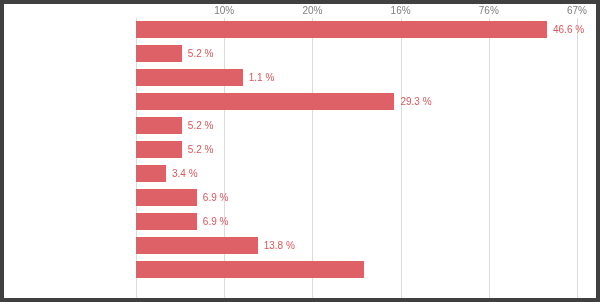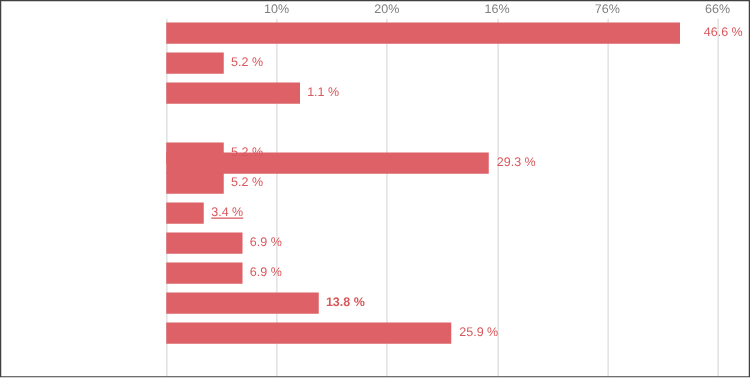--- a/index.html
+++ b/index.html
@@ -9,21 +9,21 @@
   }
   body {
     font-family: "Liberation Sans", "DejaVu Sans", sans-serif;
   }
   #chart-root {
     position: relative;
     width: 600px;
     height: 302px;
     box-sizing: border-box;
     background: #ffffff;
-    border: 1px solid #404040;
+    border: 4px solid #404040;
     overflow: hidden;
   }
 
   
   .plot-area {
     position: absolute;
     left: 132px;
     top: 14px;
     width: 441px;   
     height: 286px;
@@ -94,62 +94,61 @@
       <div class="gridline" style="left: 308.4px; top: 14px; height: 286px;"></div>
       <div class="gridline" style="left: 396.6px; top: 14px; height: 286px;"></div>
       <div class="gridline" style="left: 484.8px; top: 14px; height: 286px;"></div>
       <div class="gridline" style="left: 573px; top: 14px; height: 286px;"></div>
     </div>
   <div id="xticks">
       <div class="xtick-label" style="left: 220.2px;">10%</div>
       <div class="xtick-label" style="left: 308.4px; text-align: right;">20%</div>
       <div class="xtick-label" style="left: 396.6px;">16%</div>
       <div class="xtick-label" style="left: 484.8px;">76%</div>
-      <div class="xtick-label" style="left: 573px;">66%</div>
+      <div class="xtick-label" style="left: 573px;">67%</div>
     </div>
   <div class="plot-area" id="plot-area">
       <div class="row" style="top: 0px;">
         <div class="bar" title="ヘアサロン(美容院など)へ行った 46.6 %" style="width: 411.012px; background: rgb(221, 97, 102);"></div>
-        <div class="val-label" style="left: 411.012px; color: rgb(217, 88, 92); margin-left: 13px;">46.6 %</div>
+        <div class="val-label" style="left: 411.012px; color: rgb(217, 88, 92);">46.6 %</div>
       </div>
       <div class="row" style="top: 24px;">
         <div class="bar" title="エステへ行った 5.2 %" style="width: 45.864px; background: rgb(221, 97, 102);"></div>
         <div class="val-label" style="left: 45.864px; color: rgb(217, 88, 92);">5.2 %</div>
       </div>
       <div class="row" style="top: 48px;">
         <div class="bar" title="マッサージへ行った 12.1 %" style="width: 106.722px; background: rgb(221, 97, 102);"></div>
         <div class="val-label" style="left: 106.722px; color: rgb(217, 88, 92);">1.1 %</div>
       </div>
-      <div class="row" style="top: 72px; margin-top: 32px;">
+      <div class="row" style="top: 72px;">
         <div class="bar" title="鍼灸院や整体院に行った 29.3 %" style="width: 258.426px; background: rgb(221, 97, 102);"></div>
         <div class="val-label" style="left: 258.426px; color: rgb(217, 88, 92);">29.3 %</div>
       </div>
       <div class="row" style="top: 96px;">
         <div class="bar" title="産院などの骨盤ケア 5.2 %" style="width: 45.864px; background: rgb(221, 97, 102);"></div>
         <div class="val-label" style="left: 45.864px; color: rgb(217, 88, 92);">5.2 %</div>
       </div>
       <div class="row" style="top: 120px;">
         <div class="bar" title="産後ヨガ・ママヨガ 5.2 %" style="width: 45.864px; background: rgb(221, 97, 102);"></div>
         <div class="val-label" style="left: 45.864px; color: rgb(217, 88, 92);">5.2 %</div>
       </div>
       <div class="row" style="top: 144px;">
         <div class="bar" title="体操教室やジム 3.4 %" style="width: 29.988px; background: rgb(221, 97, 102);"></div>
-        <div class="val-label" style="left: 29.988px; color: rgb(217, 88, 92); text-decoration: underline;">3.4 %</div>
+        <div class="val-label" style="left: 29.988px; color: rgb(217, 88, 92);">3.4 %</div>
       </div>
       <div class="row" style="top: 168px;">
         <div class="bar" title="漢方薬の飲用 6.9 %" style="width: 60.858px; background: rgb(221, 97, 102);"></div>
         <div class="val-label" style="left: 60.858px; color: rgb(217, 88, 92);">6.9 %</div>
       </div>
       <div class="row" style="top: 192px;">
         <div class="bar" title="カウンセリングを受けた 6.9 %" style="width: 60.858px; background: rgb(221, 97, 102);"></div>
         <div class="val-label" style="left: 60.858px; color: rgb(217, 88, 92);">6.9 %</div>
       </div>
-      <div class="row" style="top: 216px; font-weight: bold;">
+      <div class="row" style="top: 216px;">
         <div class="bar" title="病院への通院や投薬 13.8 %" style="width: 121.716px; background: rgb(221, 97, 102);"></div>
         <div class="val-label" style="left: 121.716px; color: rgb(217, 88, 92);">13.8 %</div>
       </div>
       <div class="row" style="top: 240px;">
         <div class="bar" title="あてはまるものはない 25.9 %" style="width: 228.438px; background: rgb(221, 97, 102);"></div>
-        <div class="val-label" style="left: 228.438px; color: rgb(217, 88, 92);">25.9 %</div>
       </div>
     </div>
 
 </div>
 
 </body></html>

